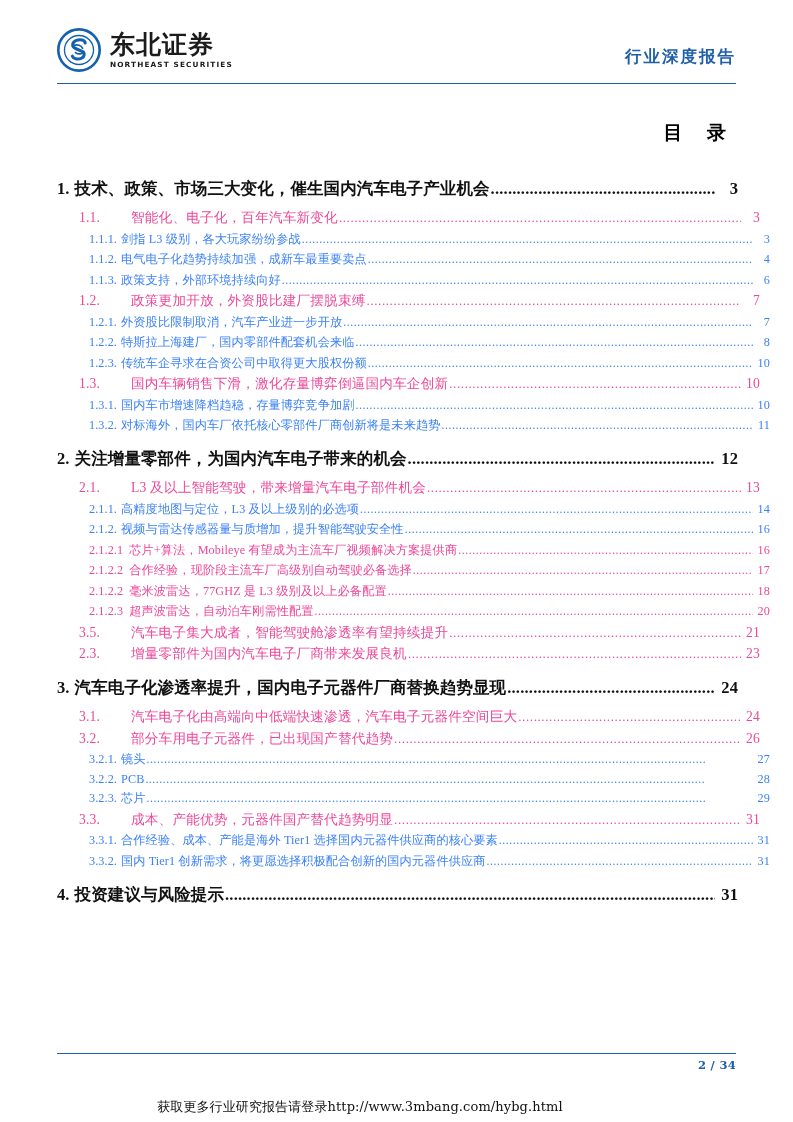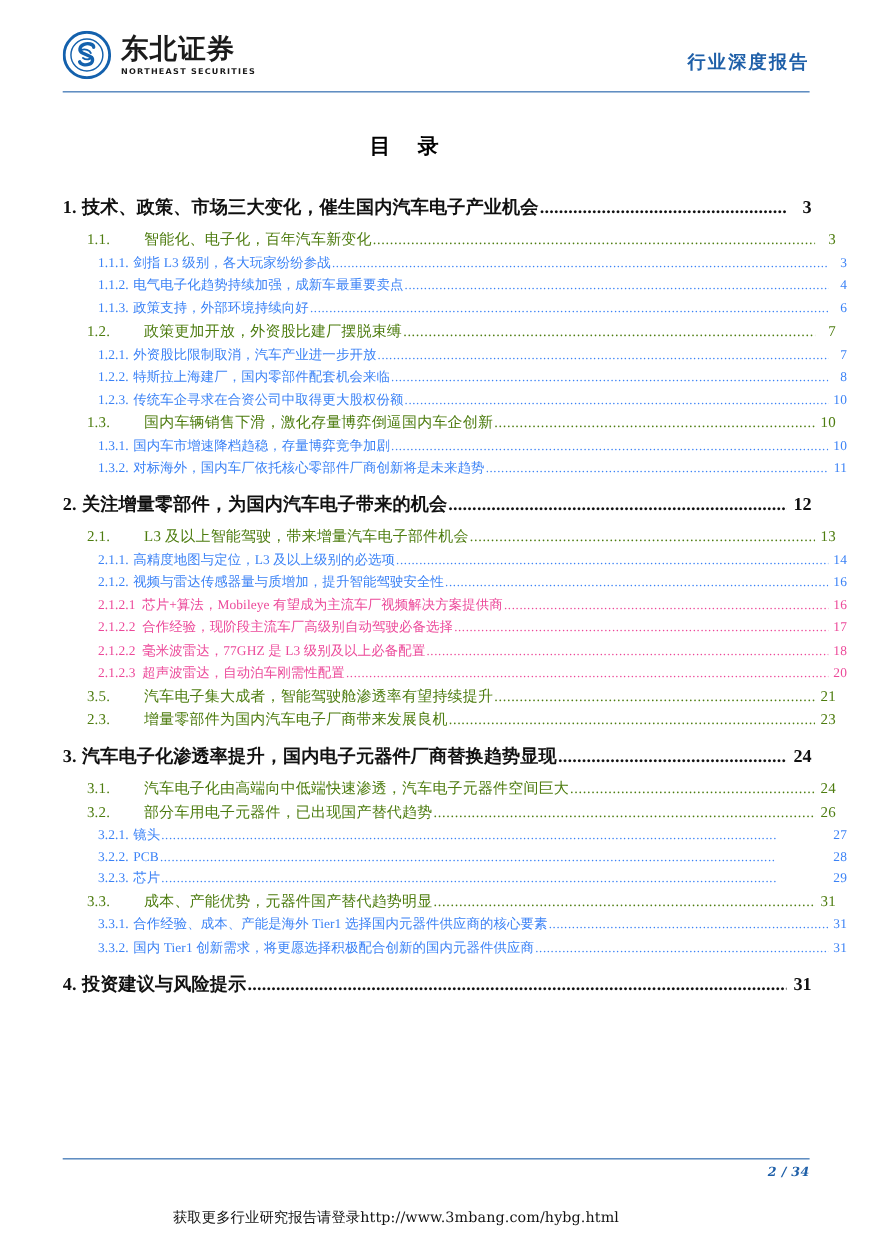--- a/index.html
+++ b/index.html
@@ -85,21 +85,21 @@
     height: 0;
     border-top: 1.6px solid #1e5fa8;
   }
 
   
   .toc-title {
     position: absolute;
     left: 0;
     top: 120px;
     width: 735px;
-    text-align: center;
+    text-align: right;
     font-family: "DejaVu Serif", "Liberation Serif", serif;
     font-size: 19px;
     font-weight: bold;
     color: #000000;
     letter-spacing: 9px;
     text-indent: 9px;
   }
 
   
   .toc {
@@ -141,21 +141,21 @@
     margin-bottom: 6px;
     letter-spacing: 0.1px;
   }
   .lvl1 .toc-num { padding-right: 5px; }
   .lvl1 .toc-dots { font-size: 16.5px; font-weight: bold; letter-spacing: 0.2px; }
   .lvl1 .toc-page { min-width: 22px; }
 
   
   .lvl2 {
     font-size: 13.6px;
-    color: #4d7c0f;
+    color: #ec4899;
     padding-left: 22px;
     margin-bottom: 3.5px;
     letter-spacing: 0.2px;
   }
   .lvl2 .toc-num { width: 52px; flex: 0 0 52px; }
   .lvl2 .toc-dots { font-size: 13px; }
   .lvl2 .toc-page { min-width: 18px; }
 
   
   .lvl3 {
@@ -195,21 +195,20 @@
   }
   .footer-page {
     position: absolute;
     right: 57px;
     top: 1058px;
     font-family: "DejaVu Serif", "Liberation Serif", serif;
     font-size: 11.5px;
     font-weight: bold;
     color: #1e5fa8;
     letter-spacing: 0.3px;
-    font-style: italic;
   }
   .footer-note {
     position: absolute;
     left: 0;
     top: 1098px;
     width: 720px;
     text-align: center;
     font-family: "DejaVu Serif", "Liberation Serif", serif;
     font-size: 13px;
     color: #111111;

